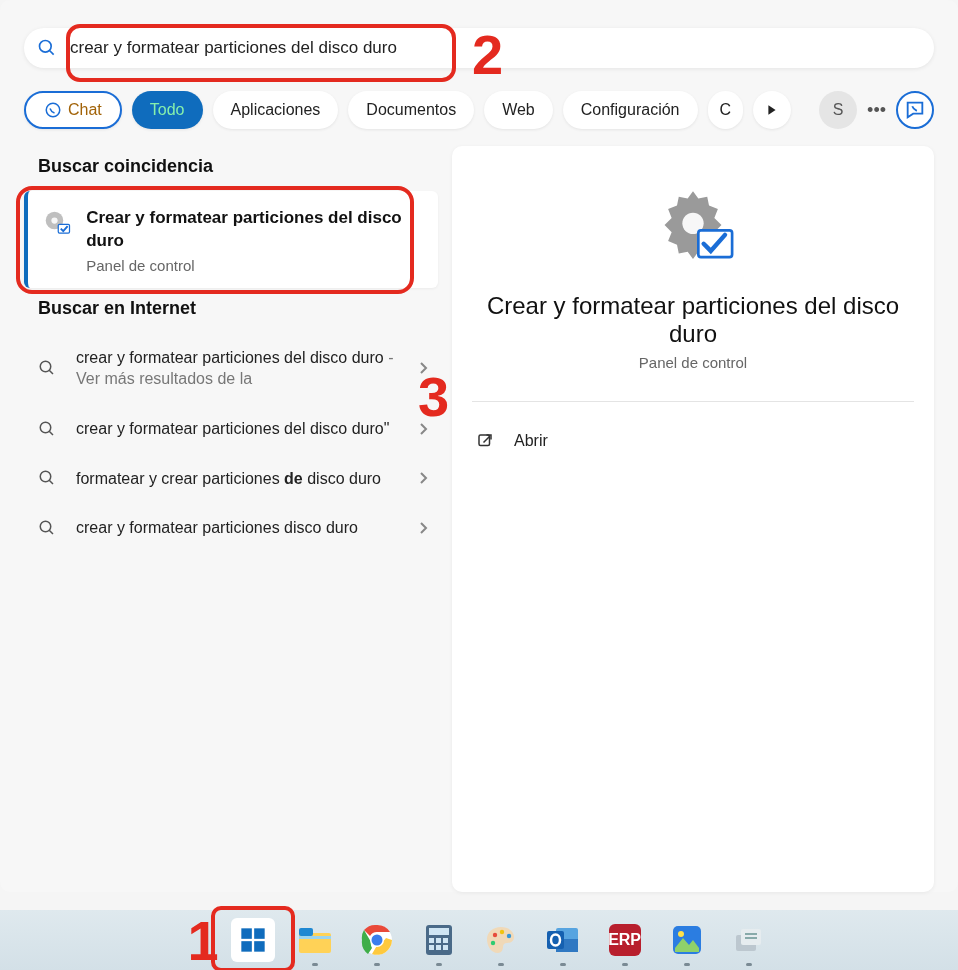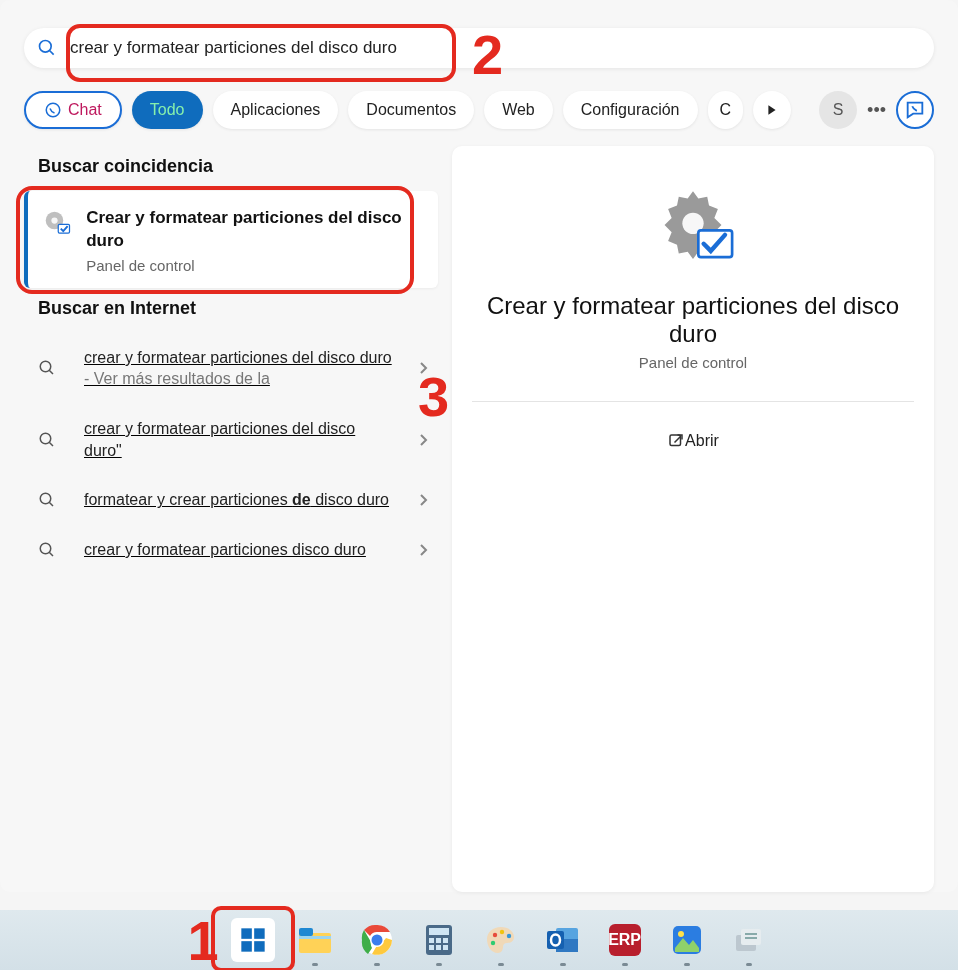--- a/index.html
+++ b/index.html
@@ -28,21 +28,21 @@
   
   .filters {
     position: absolute; left: 24px; top: 90px; width: 910px; height: 40px;
     display: flex; align-items: center; gap: 10px;
   }
   .pill {
     height: 38px; padding: 0 18px; border-radius: 19px; background: #fff;
     display: inline-flex; align-items: center; font-size: 16px; color: #222;
     box-shadow: 0 1px 3px rgba(0,0,0,.08); cursor: pointer; gap: 6px;
   }
-  .pill.chat { border: 2px solid #1a6dd6; color: #be185d; }
+  .pill.chat { border: 2px solid #1a6dd6; color: #a16207; }
   .pill.active { background: #0f6cbd; color: #86efac; }
   .pill.round { width: 38px; padding: 0; justify-content: center; }
   .filters .spacer { flex: 1; }
   .user-circle {
     width: 38px; height: 38px; border-radius: 50%; background: #e5e5e5;
     display:flex; align-items:center; justify-content:center; font-size:16px; color:#555;
   }
   .bing-circle {
     width: 38px; height: 38px; border-radius: 50%; border: 2px solid #1a6dd6;
     display:flex; align-items:center; justify-content:center; background:#fff;
@@ -62,37 +62,36 @@
   }
   .best-highlight {
     position:absolute; left:-8px; top:40px; width:398px; height:108px;
     border:4px solid #e42a1f; border-radius:16px; pointer-events:none;
   }
   .best-match .icon-wrap { width:32px; height:32px; display:flex; align-items:center; justify-content:center; }
   .best-match-title { font-size:17px; font-weight:600; color:#111; line-height:1.35; }
   .best-match-sub   { font-size:15px; color:#666; margin-top:4px; }
 
   .web-item {
-    display:flex; align-items:center; gap:24px; padding:14px 10px;
+    display:flex; align-items:center; gap:16px; padding:14px 10px;
     cursor:pointer;
-    text-decoration:underline;
   }
   .web-item .q-icon { width:26px; display:flex; justify-content:center; color:#555; }
   .web-item .text { flex:1; font-size:16px; color:#222; line-height:1.35; }
   .web-item .text .dim { color:#777; }
   .web-item .chev { color:#888; }
 
   
   .right .big-icon { display:flex; justify-content:center; margin:10px 0 26px; }
   .right-title { font-size:24px; text-align:center; padding:0 20px; color:#111; }
   .right-sub   { font-size:15px; text-align:center; color:#666; margin-top:6px; }
   .right hr { border:none; border-top:1px solid #e4e4e4; margin:30px 20px; }
   .right .action {
-    display:flex; align-items:center; padding:0 24px; cursor:pointer;
-    font-size:16px; color:#222;justify-content:center;
+    display:flex; align-items:center; gap:20px; padding:0 24px; cursor:pointer;
+    font-size:16px; color:#222;
   }
 
   
   .annot {
     position:absolute; font-size:56px; font-weight:800; color:#e42a1f;
     font-family: Arial, sans-serif;
   }
 
   
   .taskbar {

